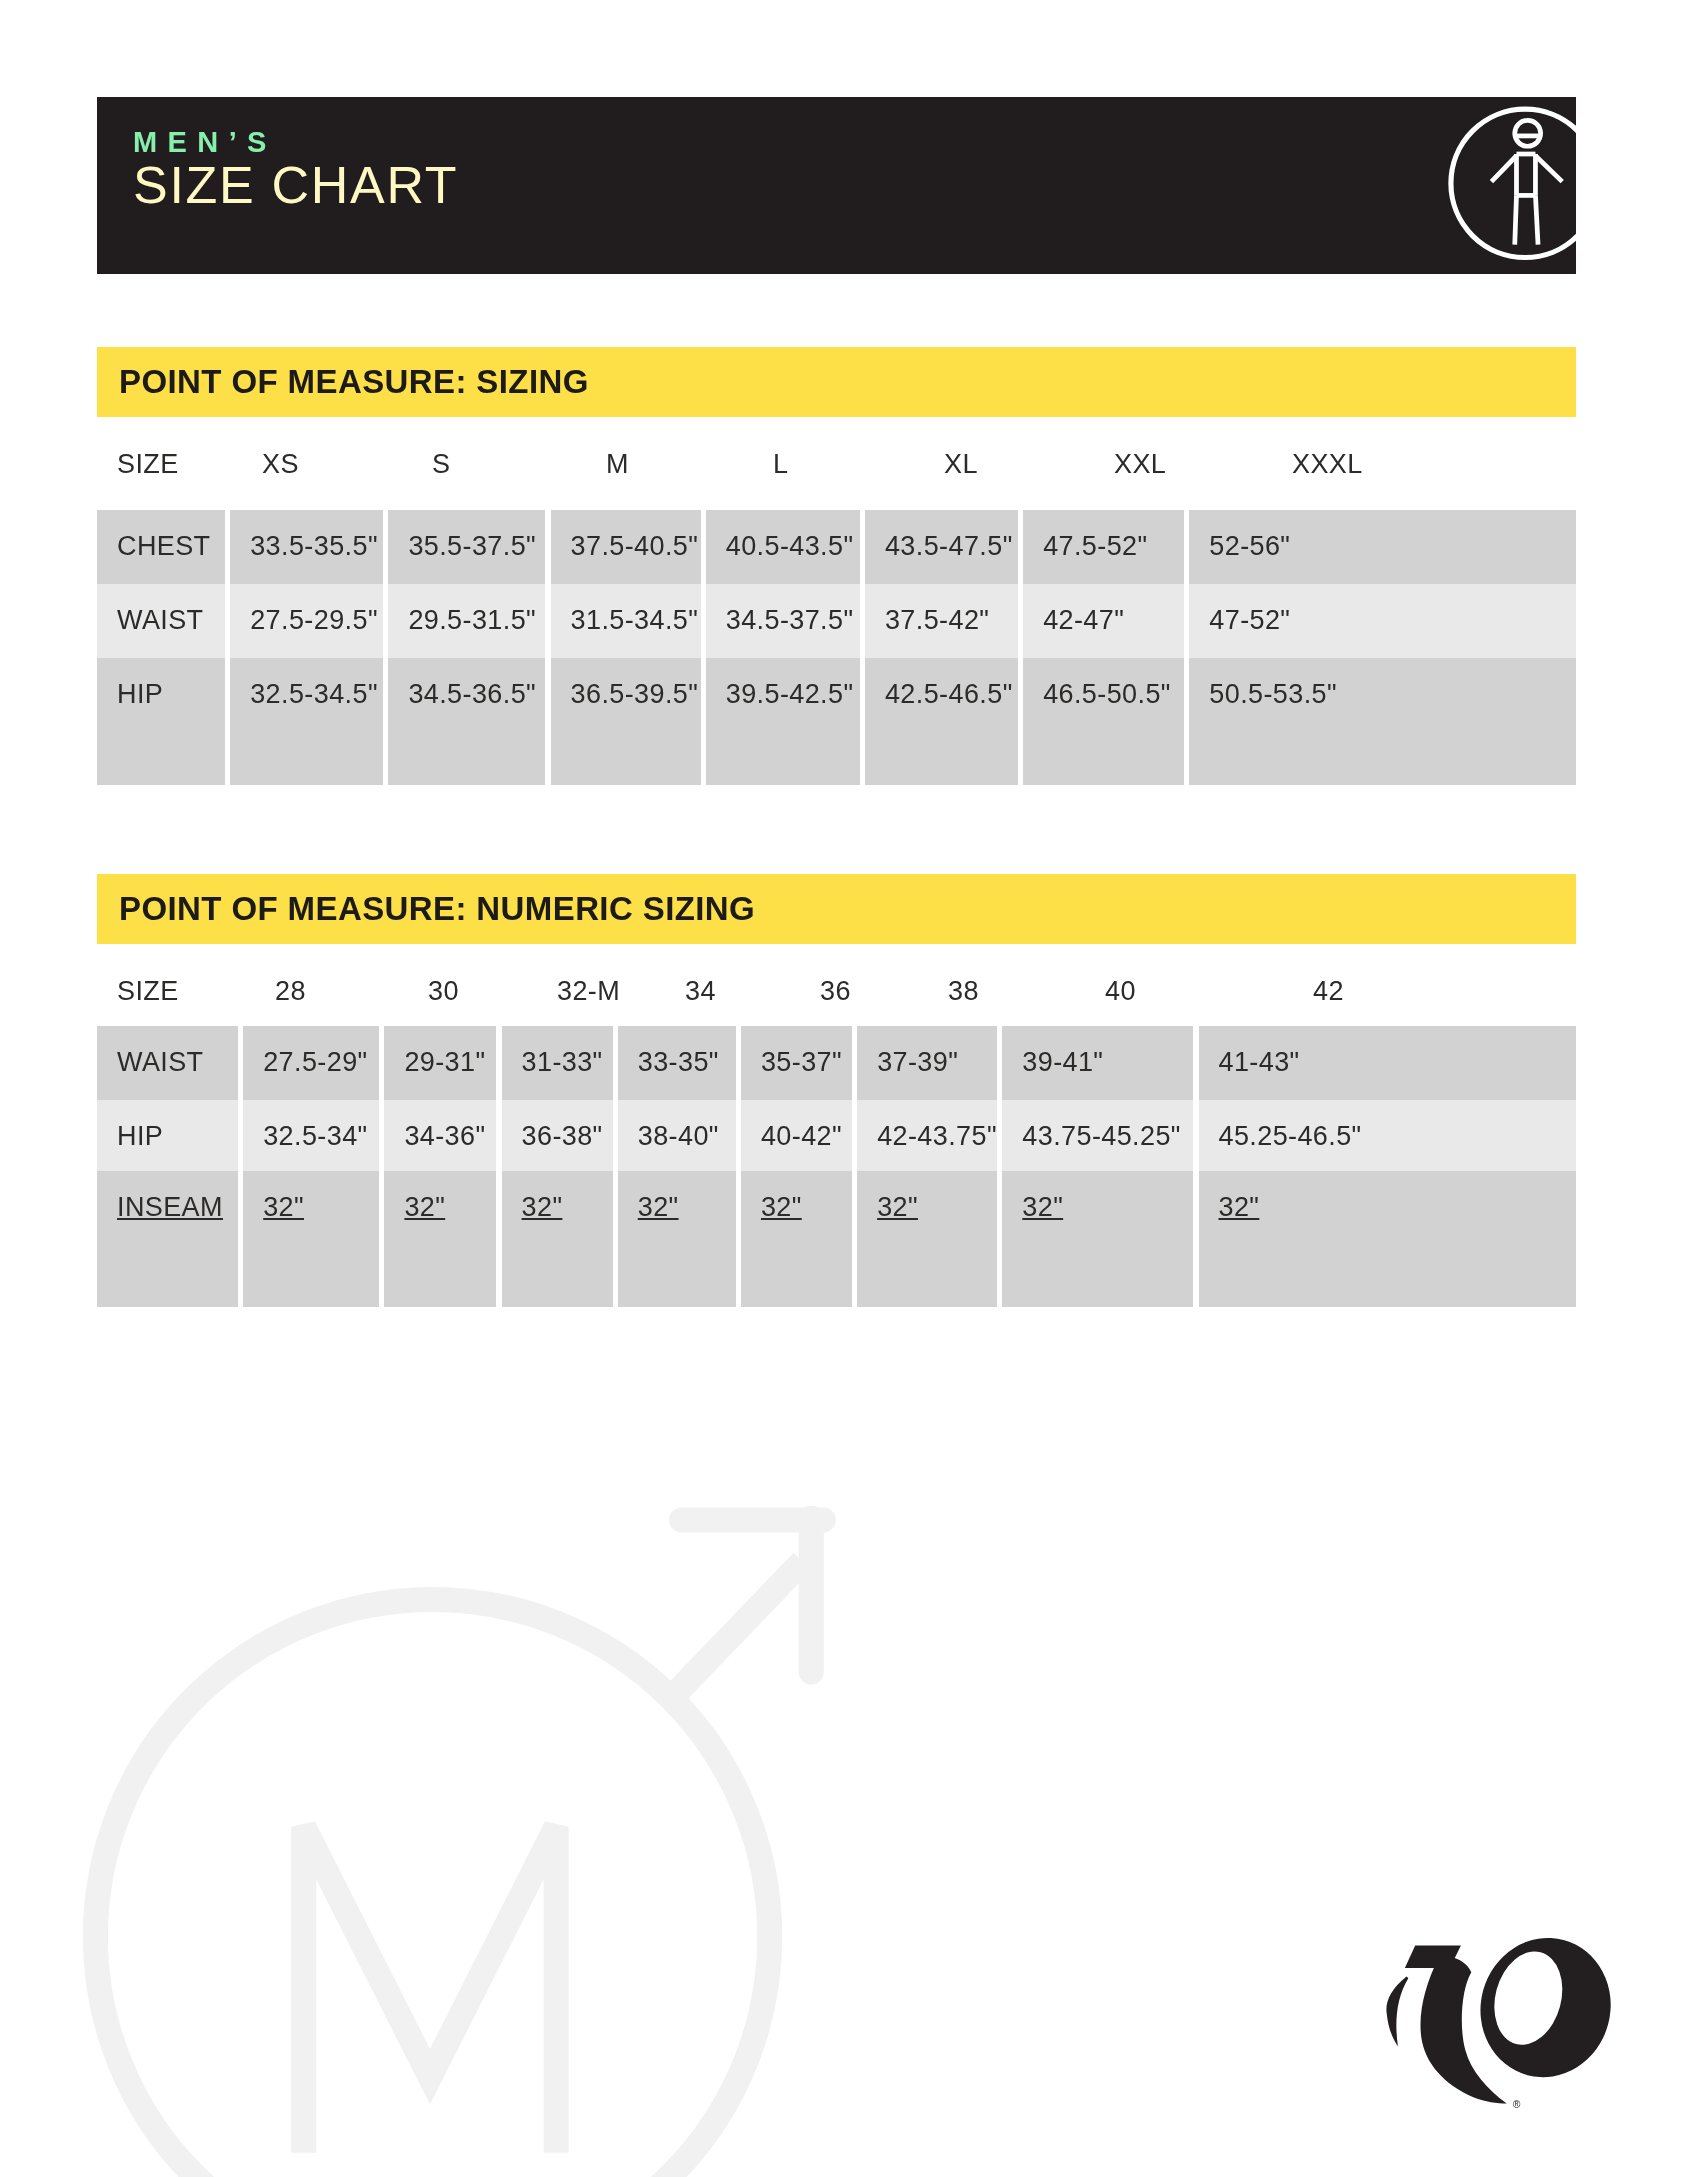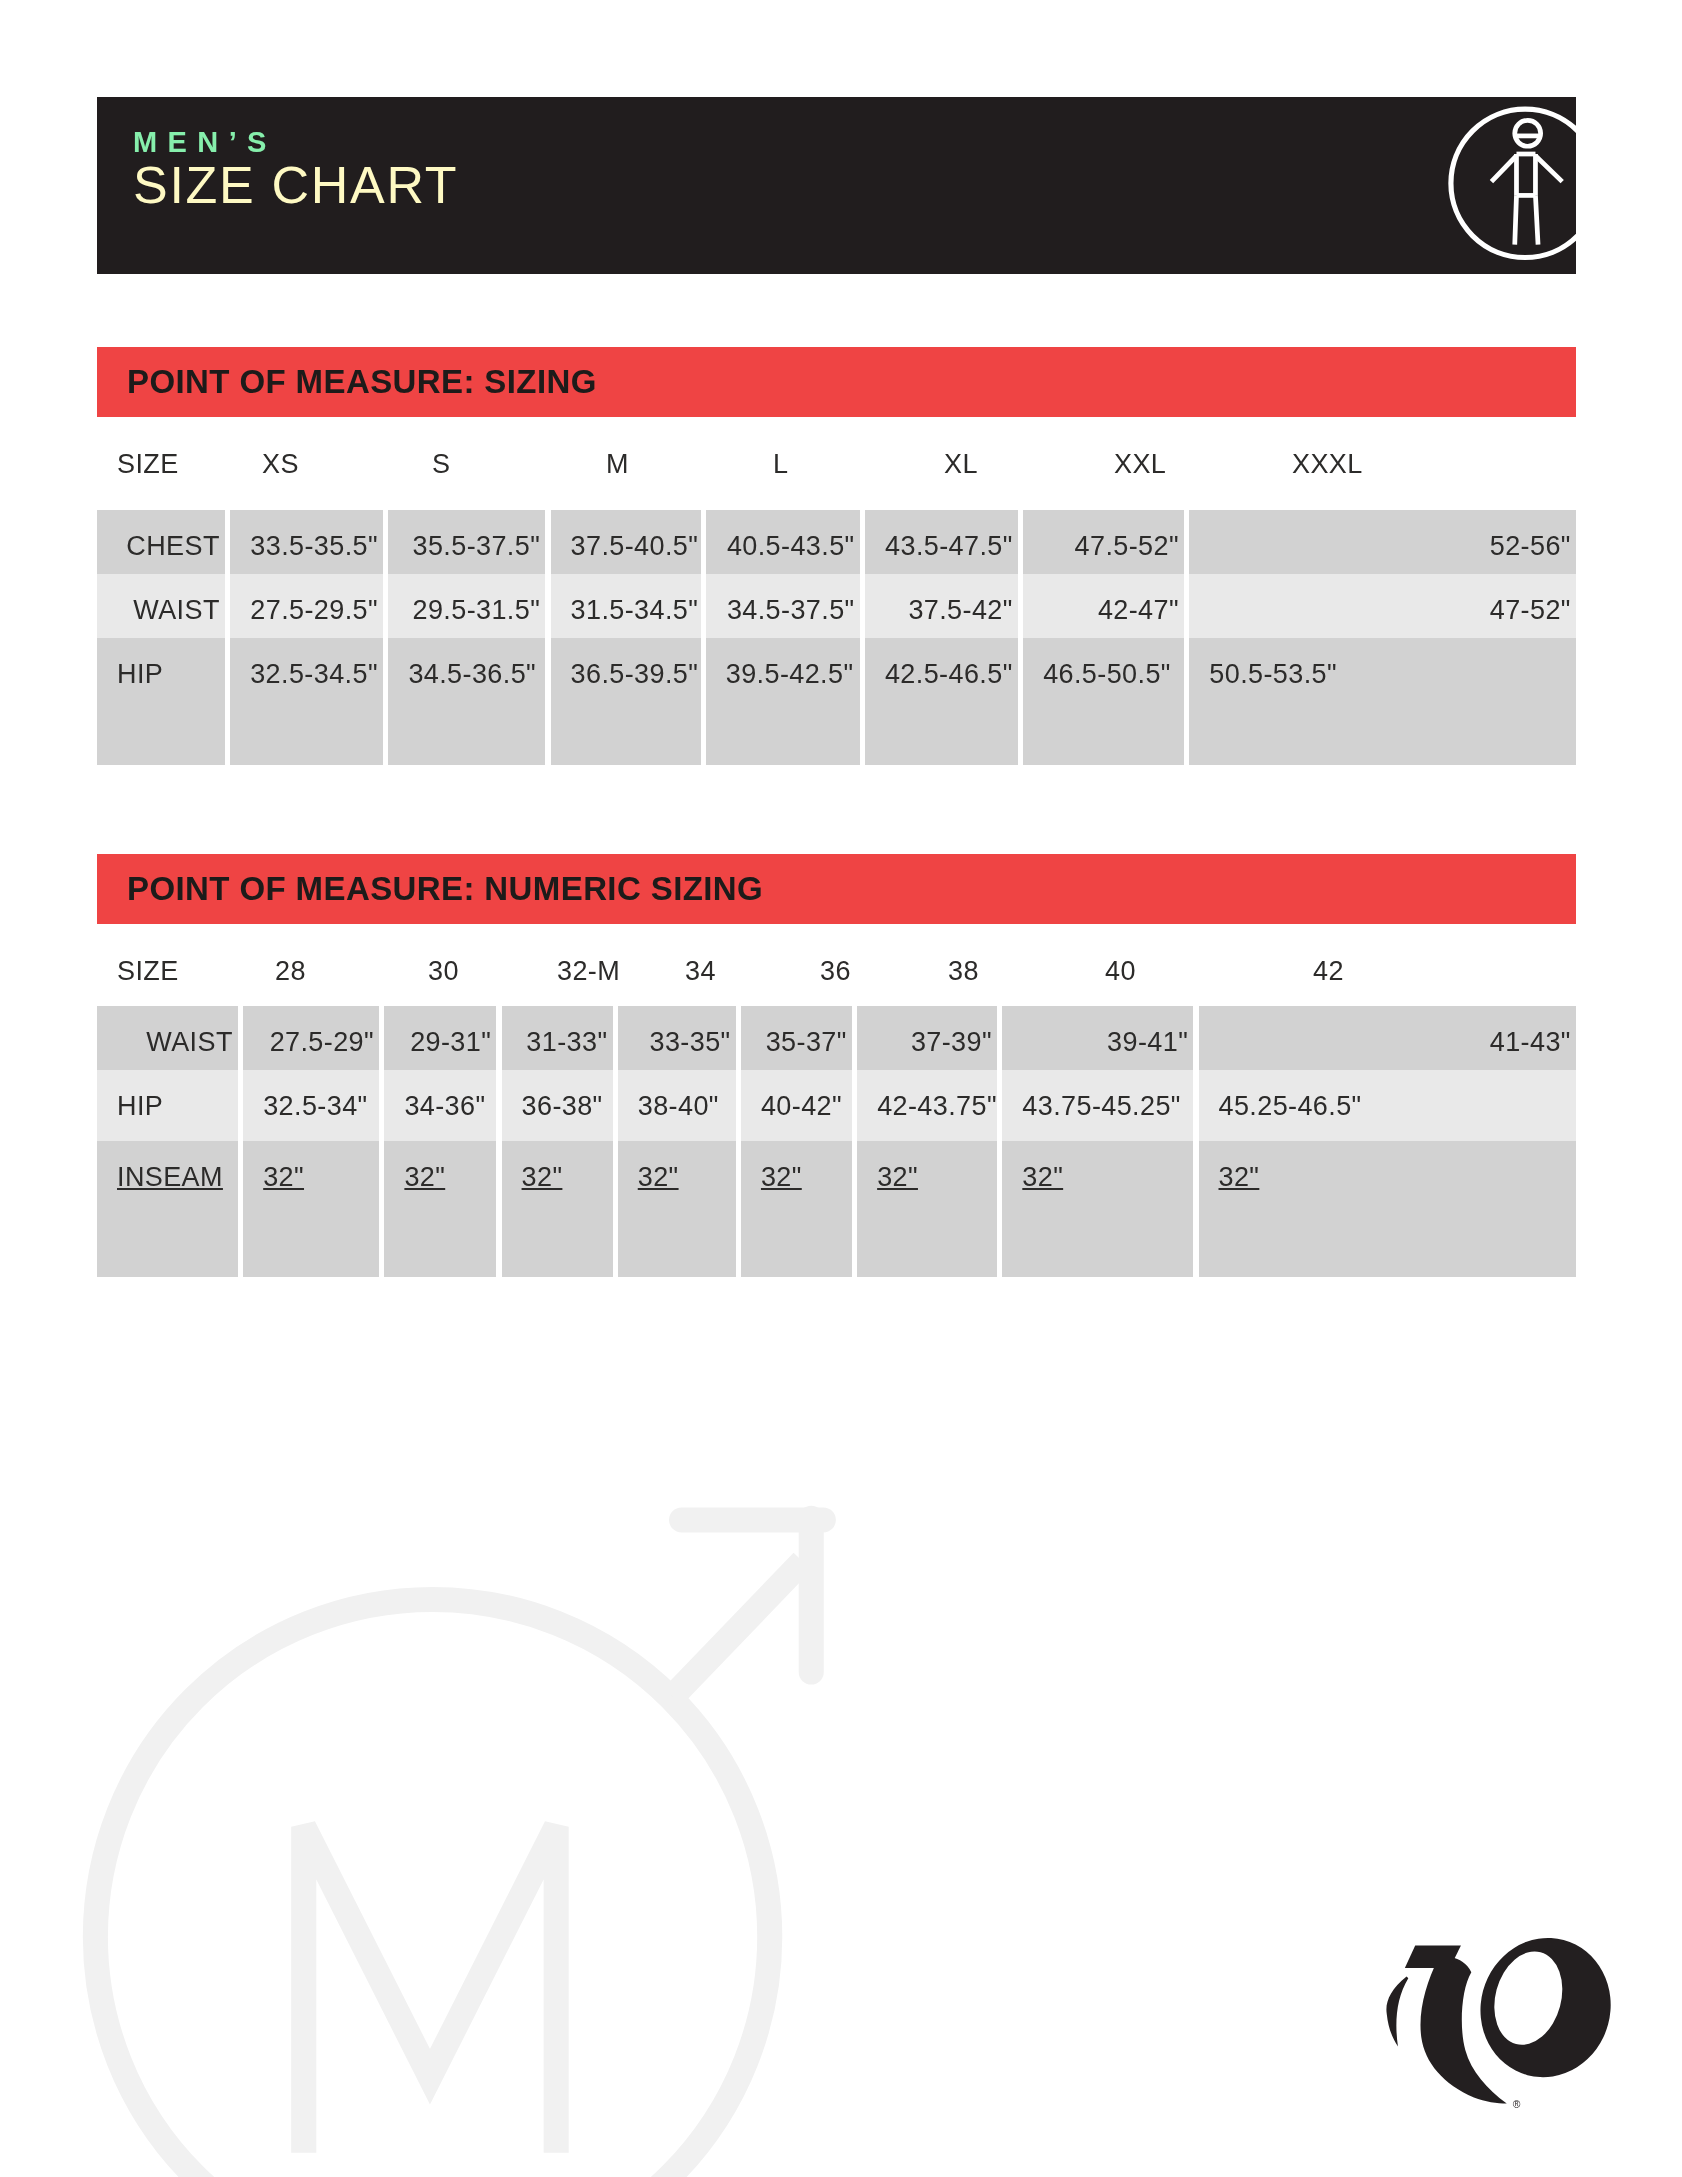--- a/index.html
+++ b/index.html
@@ -27,43 +27,43 @@
     letter-spacing:10.4px;
   }
   .big-title {
     color:#fef9c3; font-size:52px; font-weight:500;
     letter-spacing:1.7px; line-height:1.0;
   }
   .figure-icon-svg { position:absolute; right:0; top:0; width:157px; height:177px; }
   
   .content { position:absolute; left:97px; top:0; width:1479px; z-index:1; }
   .section-bar {
-    height:70px; background:#ef4444;
+    height:70px; background:#fde047;
     display:flex; align-items:center;
-    padding-left:30px;
+    padding-left:22px;
     font-size:33px; font-weight:bold; letter-spacing:0.4px;
     color:#1d1b1a;
   }
   .bar-1 { margin-top:347px; }
   .bar-2 { margin-top:89px; }
   
   .g1 { display:grid; grid-template-columns:128px 153px 157px 150px 154px 153px 161px minmax(0,1fr); column-gap:5.2px; }
   .g2 { display:grid; grid-template-columns:141px 136px 112px 111px 118px 111px 140px 191px minmax(0,1fr); column-gap:5.2px; }
   .head-row { margin-top:26px; height:43px; align-items:center;gap:17px; }
   .head-row > div { padding-left:20px; font-size:27px; letter-spacing:0.4px; color:#2c2b2a; }
   .tbl { margin-top:24px; }
   .tbl-2 { margin-top:13px; }
   .row > div {
     padding:21px 5.2px 0 20px;
     font-size:27px; letter-spacing:0.4px; color:#2c2b2a;
     white-space:nowrap; overflow:hidden;
   }
   .row.dark  > div { background:#d2d2d2; }
   .row.light > div { background:#e9e9e9; }
-  .rh-s  { height:64px;text-align:right; }
+  .rh-s  { height:74px; }
   .rh-s2 { height:71px; }
   .rh-l  { height:127px; }
   .rh-l2 { height:136px;text-decoration:underline; }
   
   .logo-svg { position:absolute; left:1366px; top:1920px; width:259px; height:208px; z-index:2; }
 </style>
 </head>
 <body>
 
 <div class="page">

